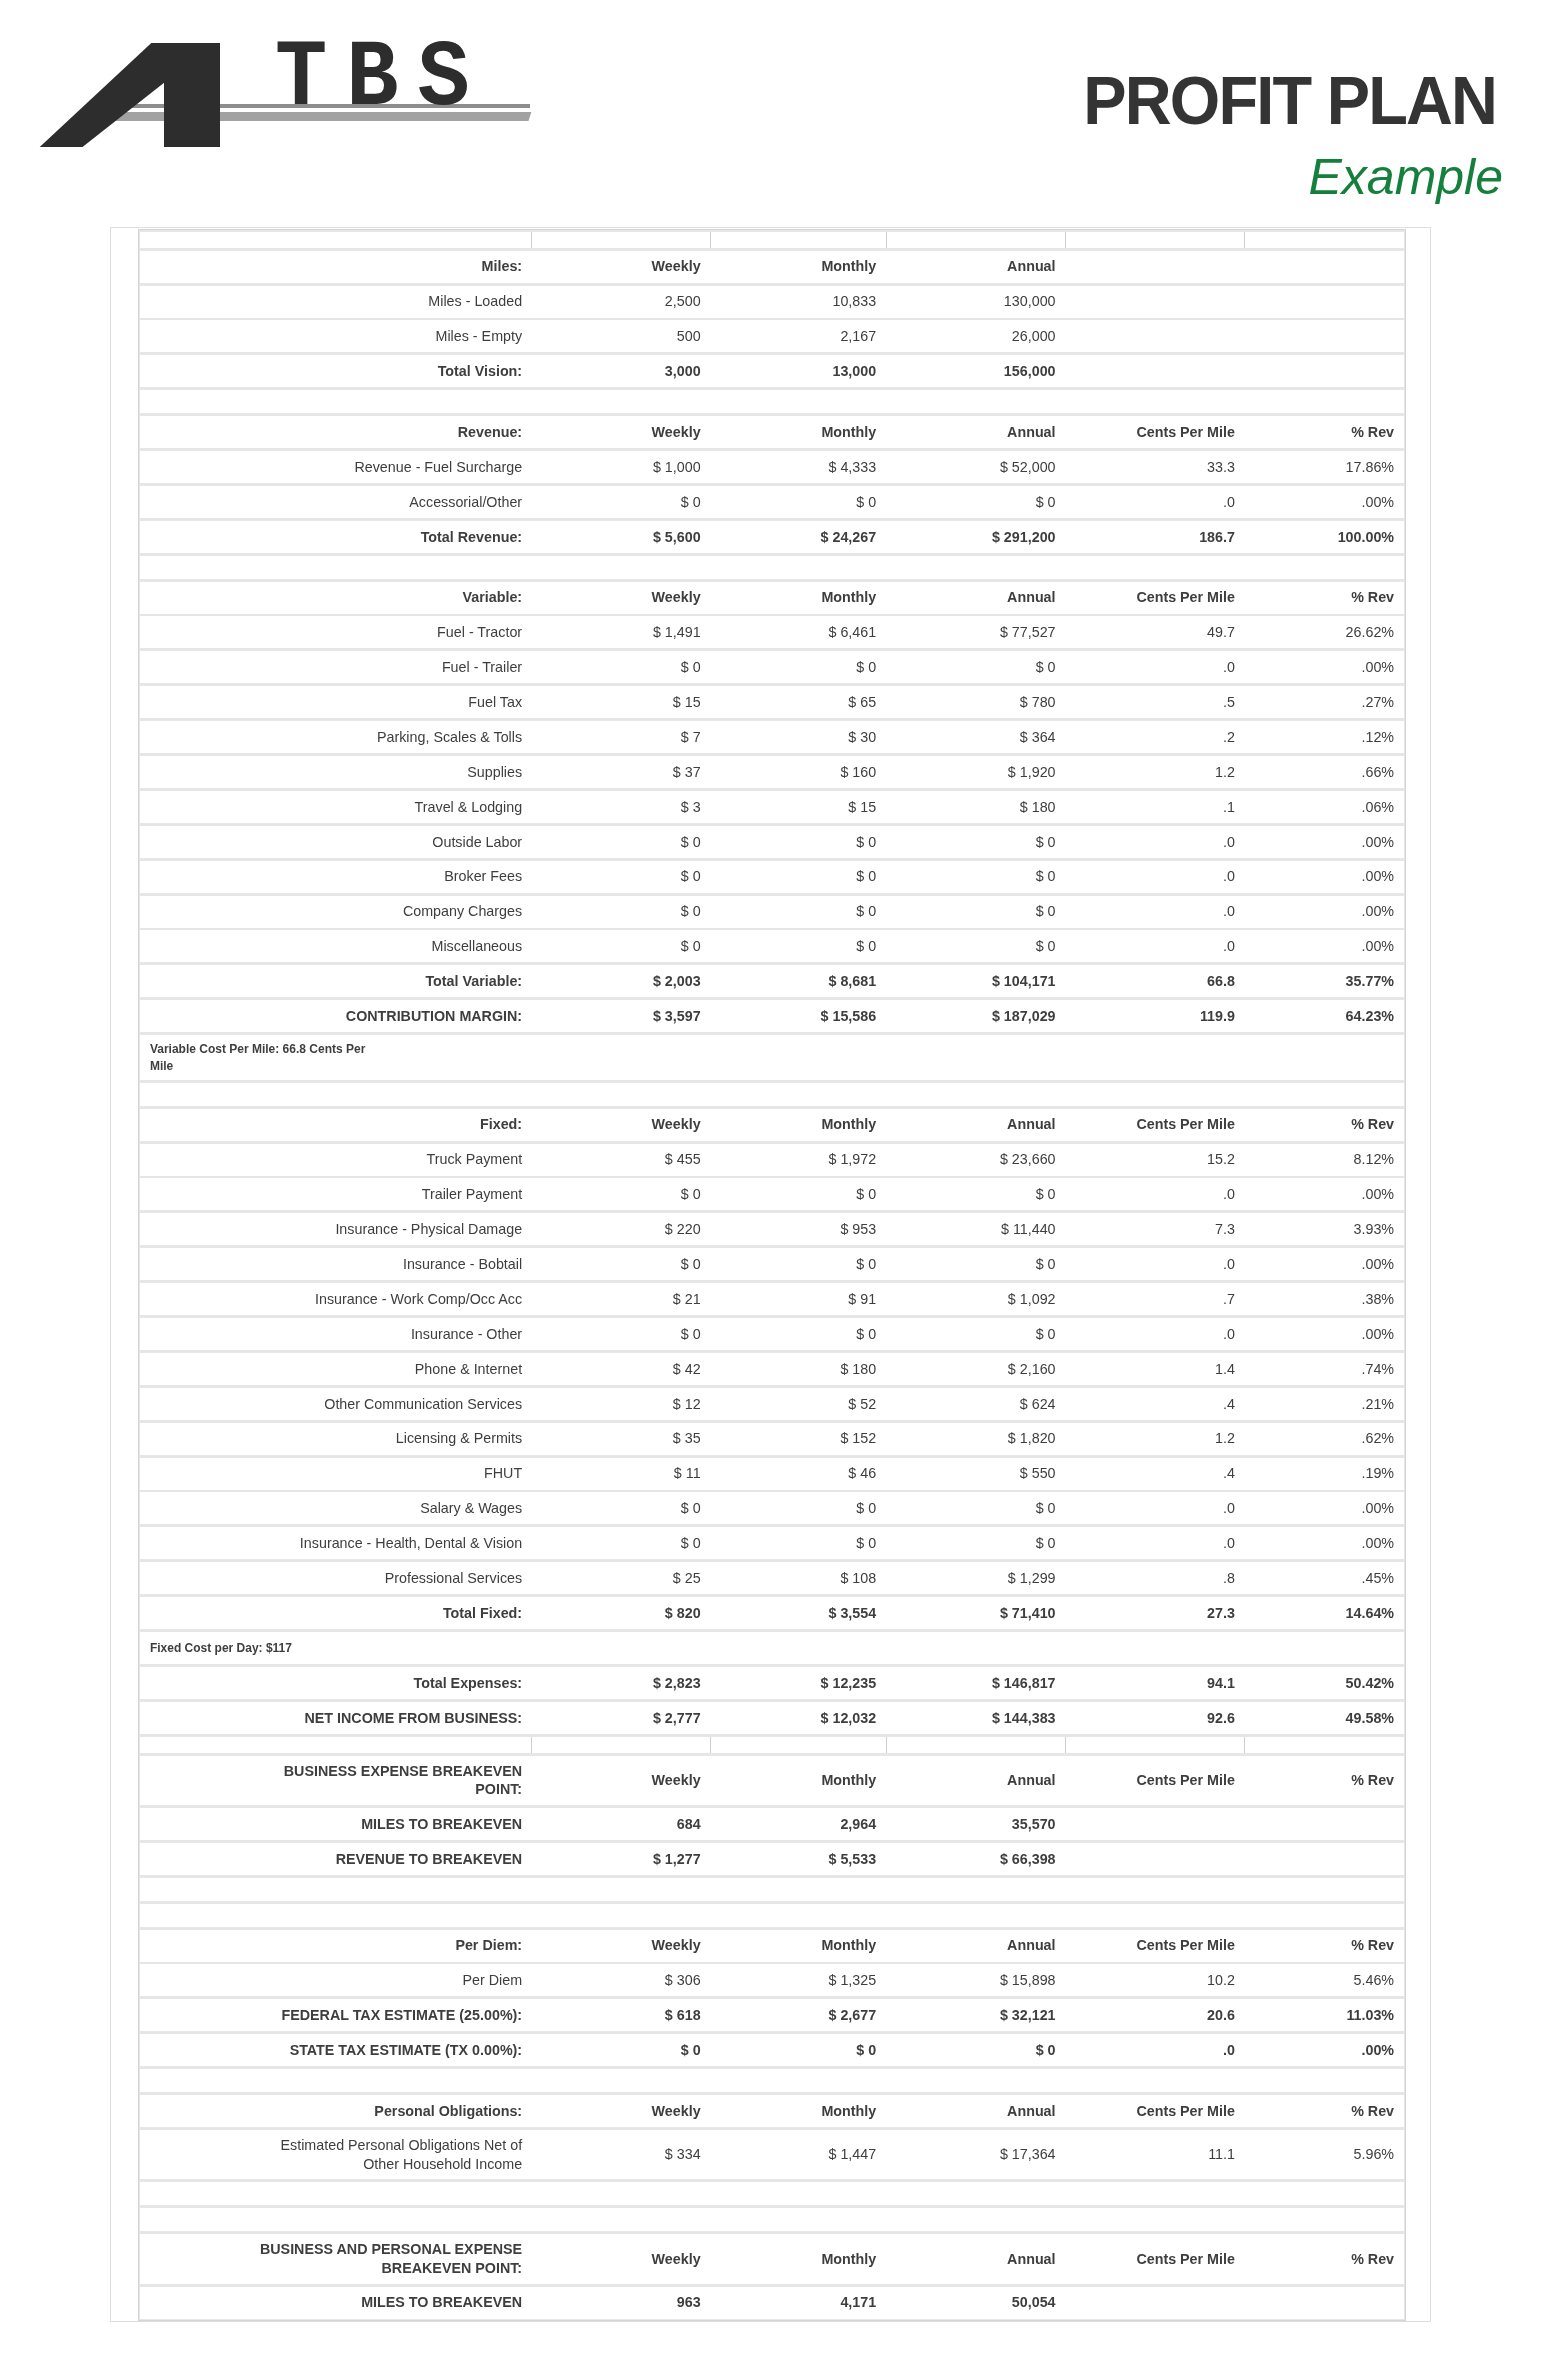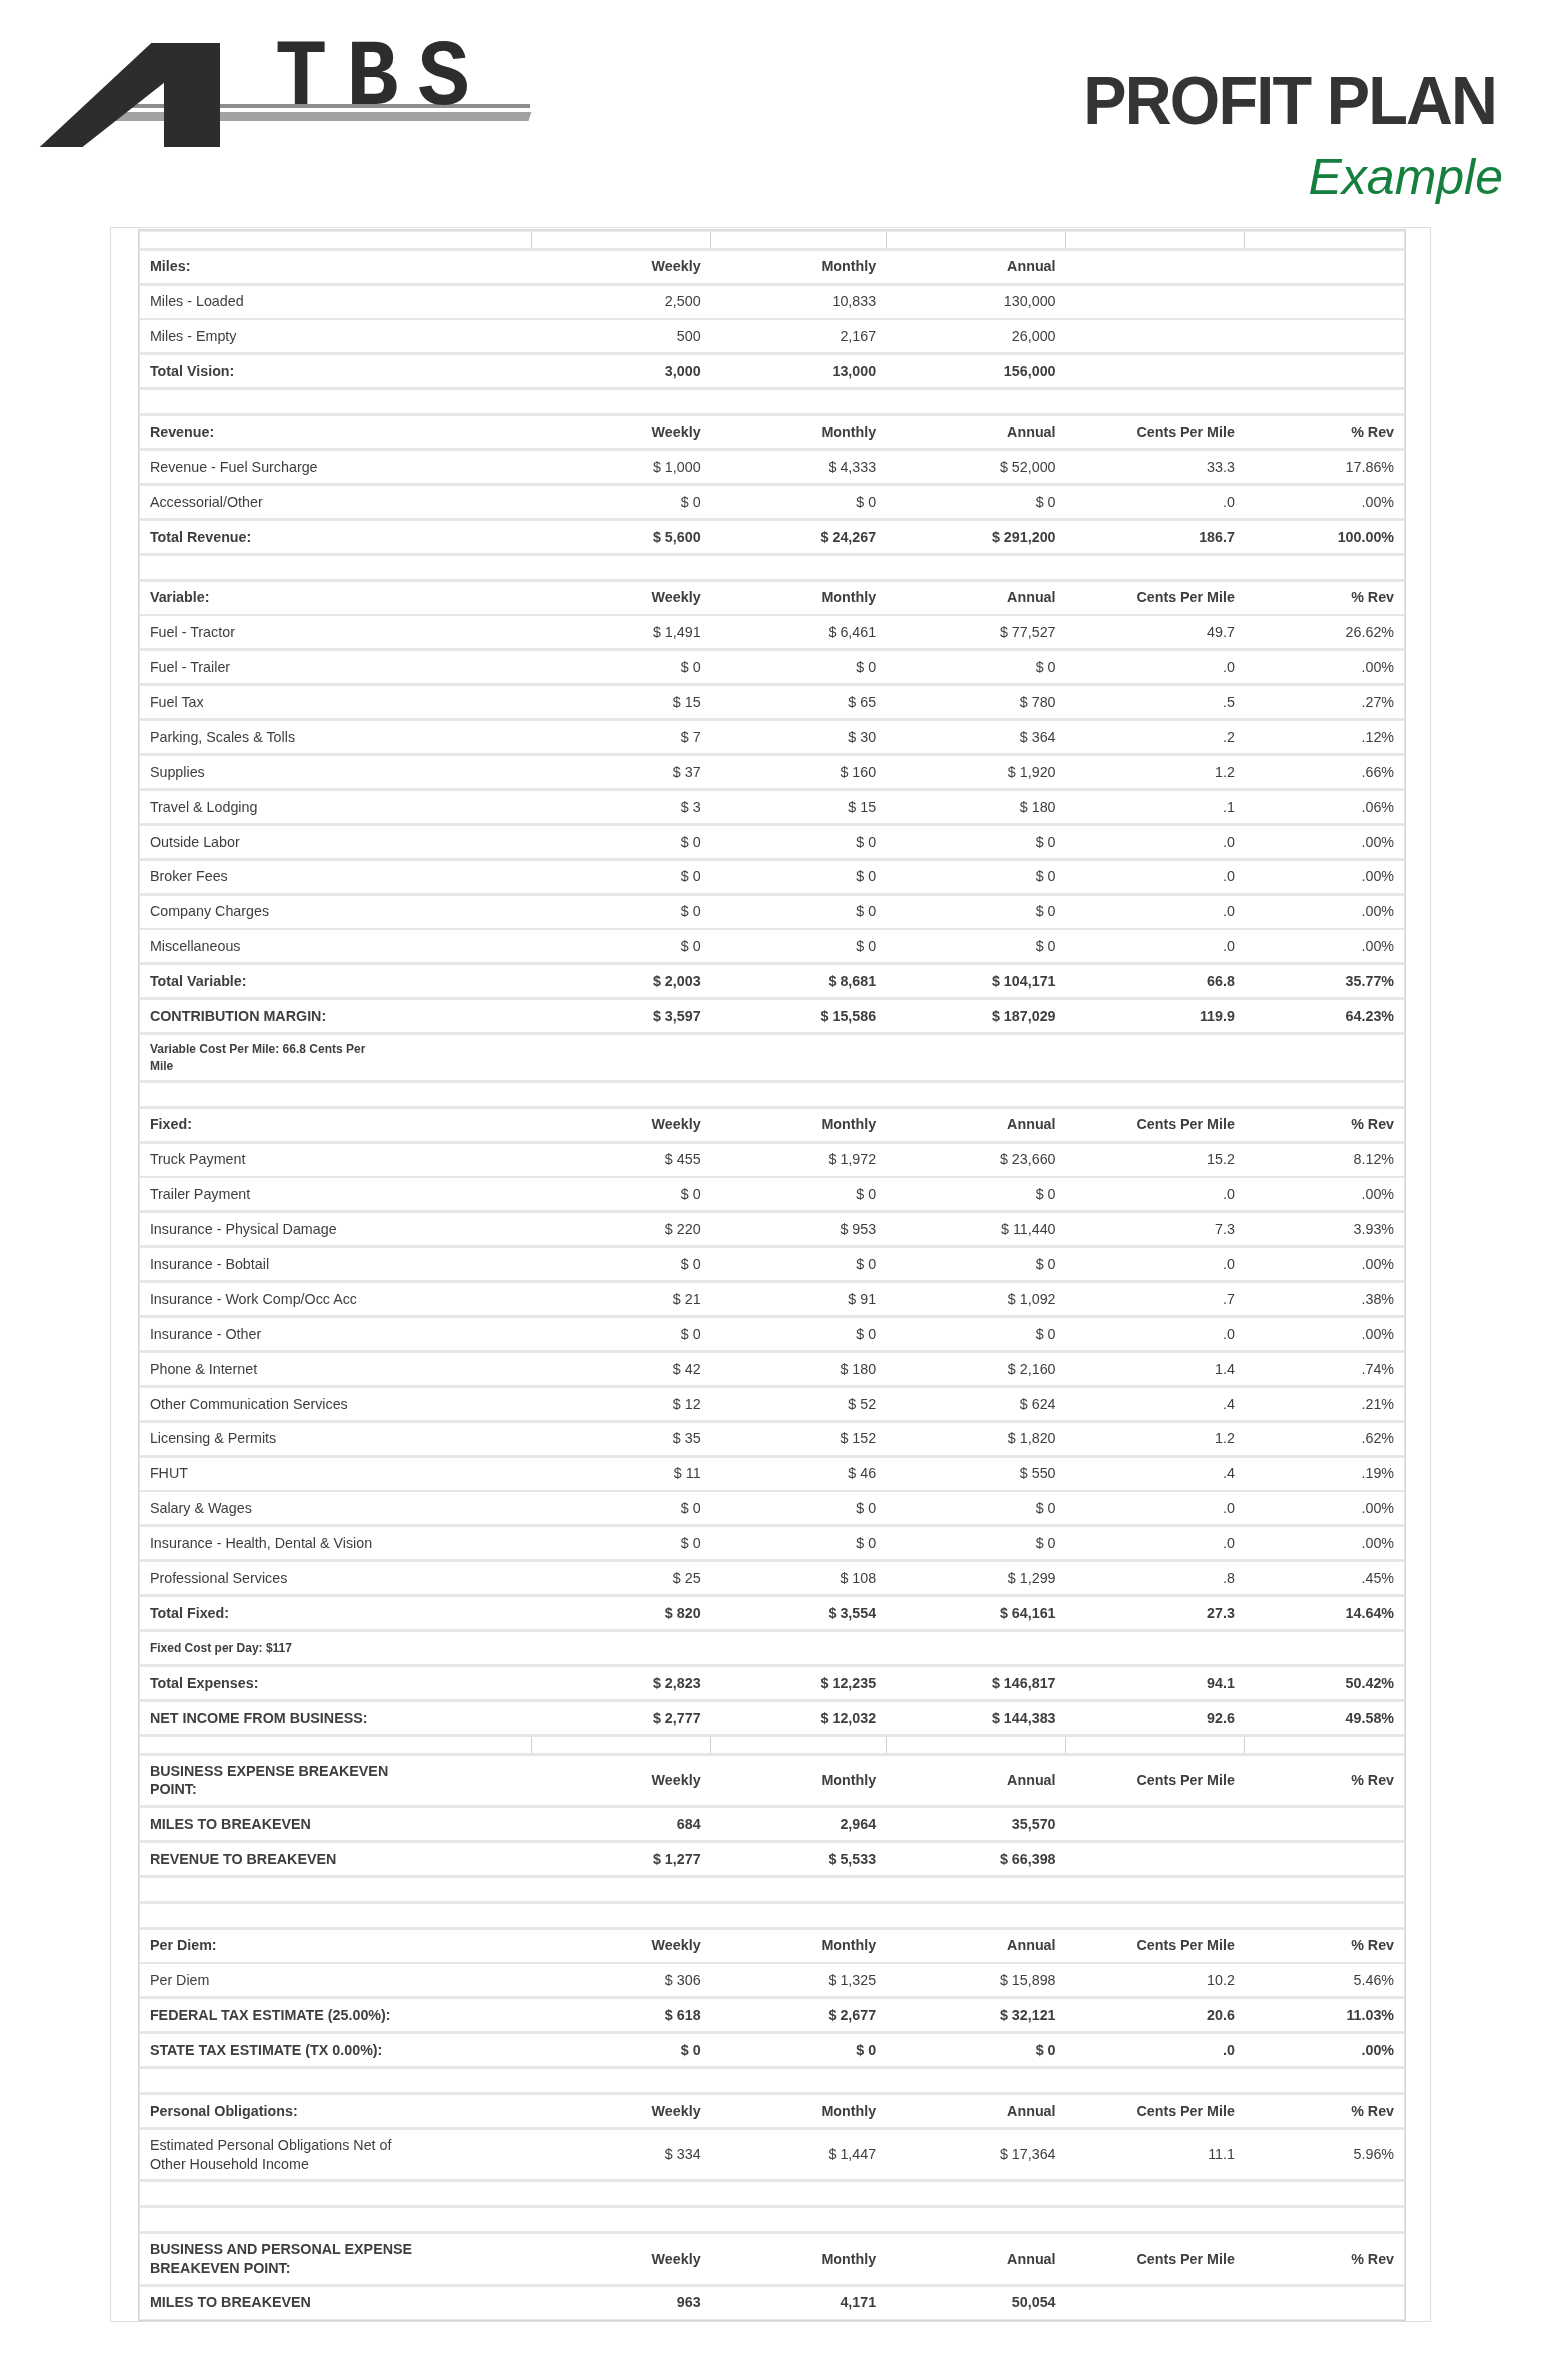--- a/index.html
+++ b/index.html
@@ -27,21 +27,21 @@
          background:#fff;padding:1.4px 24px 0 27px;}
   .ptable{border:0.5px solid #d5d5d5;background:#e6e6e6;padding:1.4px;
           display:flex;flex-direction:column;gap:2.9px;}
   .prow{display:grid;grid-template-columns:30.9% 14.2% 13.9% 14.2% 14.2% 12.6%;
         align-items:center;background:#fff;min-height:32px;}
   .prow.strip{min-height:16px;}
   .prow.strip > div{height:100%;}
   .prow.strip > div + div{border-left:0.5px solid #cfcfcf;}
   .prow.spacer{min-height:23px;}
   .prow.spacer > div{grid-column:1 / -1;}
-  .cl{font-size:14.3px;line-height:1.3;padding:6.2px 8.6px 6.2px 9.5px;white-space:pre-line;}
+  .cl{font-size:14.3px;line-height:1.3;padding:6.2px 8.6px 6.2px 9.5px;white-space:pre-line;text-align:right;}
   .cv{font-size:14.3px;line-height:1.3;text-align:right;padding:6.2px 9.5px 6.2px 1.9px;white-space:pre-line;}
   .prow.header .cl,.prow.header .cv{font-weight:bold;}
   .prow.bold .cl,.prow.bold .cv{font-weight:bold;}
   .note-cell{grid-column:1 / -1;font-weight:bold;font-size:12px;line-height:1.35;
              padding:6.2px 8.6px 6.2px 9.5px;white-space:pre-line;}
 </style>
 </head>
 <body>
 
 <div class="page">
@@ -358,21 +358,21 @@
           <div class="cv">$ 25</div>
           <div class="cv">$ 108</div>
           <div class="cv">$ 1,299</div>
           <div class="cv">.8</div>
           <div class="cv">.45%</div>
         </div>
         <div class="prow data bold">
           <div class="cl">Total Fixed:</div>
           <div class="cv">$ 820</div>
           <div class="cv">$ 3,554</div>
-          <div class="cv">$ 64,161</div>
+          <div class="cv">$ 71,410</div>
           <div class="cv">27.3</div>
           <div class="cv">14.64%</div>
         </div>
         <div class="prow note">
           <div class="note-cell">Fixed Cost per Day: $117</div>
         </div>
         <div class="prow data bold">
           <div class="cl">Total Expenses:</div>
           <div class="cv">$ 2,823</div>
           <div class="cv">$ 12,235</div>

